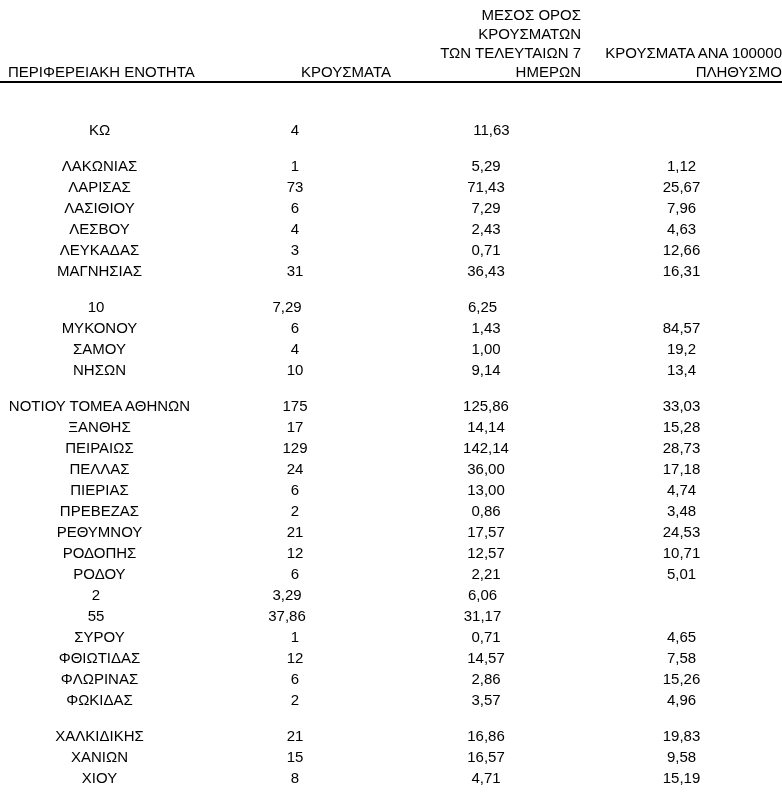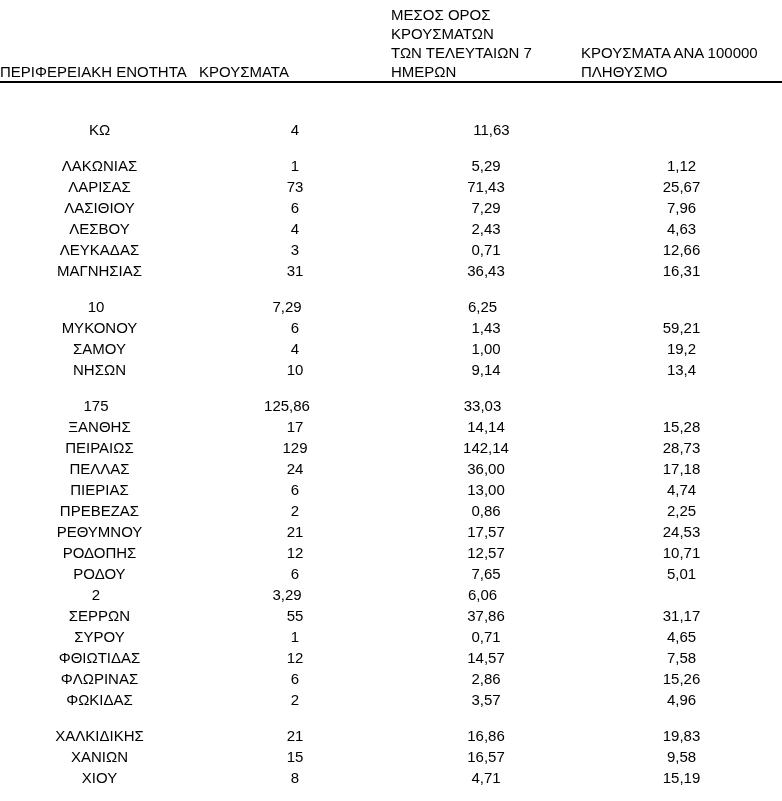--- a/index.html
+++ b/index.html
@@ -20,25 +20,26 @@
   }
   .thead {
     display: flex;
     align-items: flex-end;
     padding-top: 5px;
     border-bottom: 2px solid #000000;
   }
   .th {
     line-height: 19px;
     white-space: pre-line;
-    text-align: left;
+    text-align: right;
     box-sizing: border-box;
   }
   .th.c1 {
     text-align: left;
+    padding-left: 8px;
   }
   .c1 { width: 199px; }
   .c2 { width: 192px; }
   .c3 { width: 190px; }
   .c4 { width: 201px; }
   .tbody {
     padding-top: 21px;
   }
   .trow {
     display: flex;
@@ -121,38 +122,39 @@
   <div class="trow">
     <div class="c c2">10</div>
     <div class="c c3">7,29</div>
     <div class="c c4">6,25</div>
   </div>
 
   <div class="trow">
     <div class="c c1">ΜΥΚΟΝΟΥ</div>
     <div class="c c2">6</div>
     <div class="c c3">1,43</div>
-    <div class="c c4">59,21</div>
+    <div class="c c4">84,57</div>
   </div>
 
   <div class="trow">
     <div class="c c1">ΣΑΜΟΥ</div>
     <div class="c c2">4</div>
     <div class="c c3">1,00</div>
     <div class="c c4">19,2</div>
   </div>
 
   <div class="trow">
     <div class="c c1">ΝΗΣΩΝ</div>
     <div class="c c2">10</div>
     <div class="c c3">9,14</div>
     <div class="c c4">13,4</div>
   </div>
 <div class="spacer"></div>
   <div class="trow">
+    <div class="c c1">ΝΟΤΙΟΥ ΤΟΜΕΑ ΑΘΗΝΩΝ</div>
     <div class="c c2">175</div>
     <div class="c c3">125,86</div>
     <div class="c c4">33,03</div>
   </div>
 
   <div class="trow">
     <div class="c c1">ΞΑΝΘΗΣ</div>
     <div class="c c2">17</div>
     <div class="c c3">14,14</div>
     <div class="c c4">15,28</div>
@@ -176,52 +178,51 @@
     <div class="c c1">ΠΙΕΡΙΑΣ</div>
     <div class="c c2">6</div>
     <div class="c c3">13,00</div>
     <div class="c c4">4,74</div>
   </div>
 
   <div class="trow">
     <div class="c c1">ΠΡΕΒΕΖΑΣ</div>
     <div class="c c2">2</div>
     <div class="c c3">0,86</div>
-    <div class="c c4">2,25</div>
+    <div class="c c4">3,48</div>
   </div>
 
   <div class="trow">
     <div class="c c1">ΡΕΘΥΜΝΟΥ</div>
     <div class="c c2">21</div>
     <div class="c c3">17,57</div>
     <div class="c c4">24,53</div>
   </div>
 
   <div class="trow">
     <div class="c c1">ΡΟΔΟΠΗΣ</div>
     <div class="c c2">12</div>
     <div class="c c3">12,57</div>
     <div class="c c4">10,71</div>
   </div>
 
   <div class="trow">
     <div class="c c1">ΡΟΔΟΥ</div>
     <div class="c c2">6</div>
-    <div class="c c3">7,65</div>
+    <div class="c c3">2,21</div>
     <div class="c c4">5,01</div>
   </div>
 
   <div class="trow">
     <div class="c c2">2</div>
     <div class="c c3">3,29</div>
     <div class="c c4">6,06</div>
   </div>
 
   <div class="trow">
-    <div class="c c1">ΣΕΡΡΩΝ</div>
     <div class="c c2">55</div>
     <div class="c c3">37,86</div>
     <div class="c c4">31,17</div>
   </div>
 
   <div class="trow">
     <div class="c c1">ΣΥΡΟΥ</div>
     <div class="c c2">1</div>
     <div class="c c3">0,71</div>
     <div class="c c4">4,65</div>

